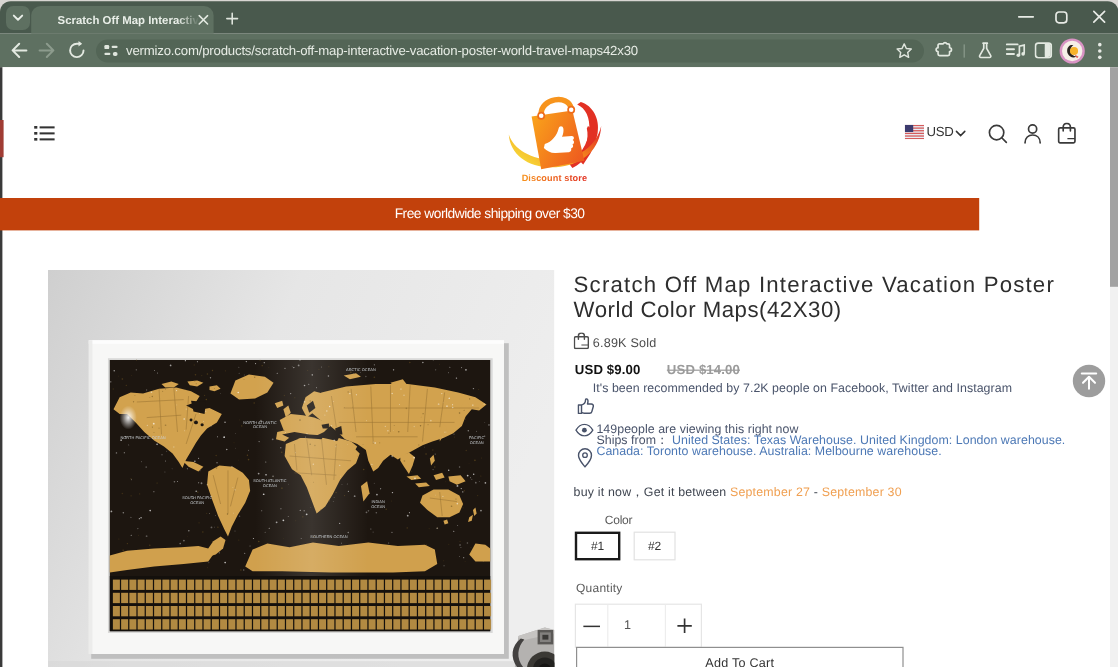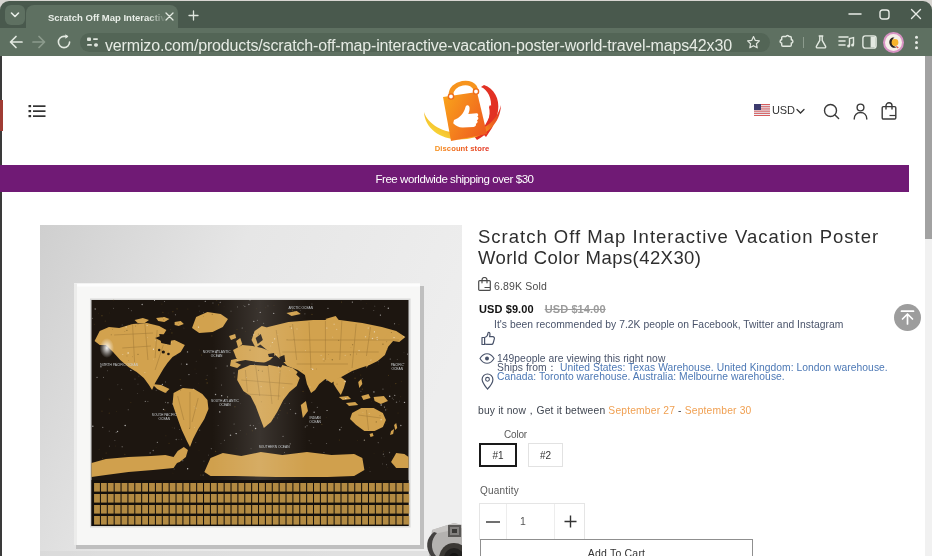--- a/index.html
+++ b/index.html
@@ -16,30 +16,30 @@
 .tsbtn { position:absolute; left:5px; top:5px; width:20px; height:20px; border-radius:6px; background:#5e7061; }
 #activetab { position:absolute; left:26px; top:5px; width:152px; height:23px; background:#5e7061;
   border-radius:8px 8px 0 0; }
 #tabtitle { position:absolute; left:22px; top:7px; width:118px; font-size:9.5px; font-weight:bold;
   color:#e9eee8; white-space:nowrap; overflow:hidden;
   -webkit-mask-image:linear-gradient(90deg,#000 85%,transparent 100%);
   mask-image:linear-gradient(90deg,#000 85%,transparent 100%); }
 
 
 #pageheader { position:absolute; left:2px; top:56px; width:923px; height:109px; background:#fff; }
-#banner { position:absolute; left:0; top:165px; width:909px; height:27px; background:#701a75;
+#banner { position:absolute; left:0; top:165px; width:816px; height:27px; background:#c2410c;
   color:#fff; font-size:11.5px; text-align:center; line-height:28px; letter-spacing:-.43px; }
 #usd { position:absolute; left:772px; top:104px; height:20px; color:#333; font-size:11px; letter-spacing:-.2px; }
 
 
 .tline { position:absolute; left:478px; color:#2e2e2e; font-size:18.5px; line-height:21px; white-space:nowrap; }
 .srow { position:absolute; color:#49536a; font-size:10.3px; letter-spacing:.05px; white-space:nowrap; line-height:13px; }
 #sold { position:absolute; left:494px; top:280px; color:#4c4c4c; font-size:10.5px; letter-spacing:.16px; line-height:13px; }
 #price { position:absolute; left:479px; top:304px; font-size:11px; color:#111; font-weight:bold; letter-spacing:.1px; line-height:11px;}
-#price .old { color:#9b9b9b; font-weight:bold; text-decoration:line-through; margin-left:11px; }
+#price .old { color:#9b9b9b; font-weight:bold; text-decoration:line-through; margin-left:22px; }
 .blue { color:#4c78b5; }
 .orange-t { color:#f0a052; }
 
 .cbtn { position:absolute; width:38px; height:24px; background:#fff; text-align:center;
   line-height:21px; font-size:10px; color:#333; }
 #c1 { left:479px; top:443px; border:2px solid #1a1a1a; }
 #c2 { left:528px; top:443px; width:35px; border:1px solid #e2e2e2; line-height:23px; }
 
 #qty { position:absolute; left:479px; top:503px; width:106px; height:37px; border:1px solid #e5e5e5; }
 
@@ -102,21 +102,21 @@
       <path d="M9.4 0.2 L12.4 2.5 L9.4 4.8 Z" fill="#e3e9e1"></path>
     </svg>
 
     <div class="abs" style="left:80px;top:33px;width:690px;height:19px;border-radius:9.5px;background:#536556"></div>
     <svg class="abs" style="left:86px;top:36px" width="13" height="13" viewBox="0 0 13 13">
       <rect x="1" y="1.5" width="4" height="3.4" rx="1" fill="#dfe5dd"></rect>
       <rect x="7" y="2.2" width="5" height="1.8" rx="0.9" fill="#dfe5dd"></rect>
       <rect x="1" y="8" width="5" height="1.8" rx="0.9" fill="#dfe5dd"></rect>
       <rect x="8" y="7.3" width="4" height="3.4" rx="1.7" fill="#dfe5dd"></rect>
     </svg>
-    <div class="abs" style="left:105px;top:37px;font-size:16px;letter-spacing:-0.16px;color:#e6ebe4;white-space:nowrap">vermizo.com/products/scratch-off-map-interactive-vacation-poster-world-travel-maps42x30</div>
+    <div class="abs" style="left:105px;top:37px;font-size:11px;letter-spacing:-0.16px;color:#e6ebe4;white-space:nowrap">vermizo.com/products/scratch-off-map-interactive-vacation-poster-world-travel-maps42x30</div>
 
     <svg class="abs" style="left:746px;top:35px" width="15" height="15" viewBox="0 0 15 15">
       <path d="M7.5 1.6 L9.3 5.4 L13.4 5.9 L10.4 8.7 L11.2 12.8 L7.5 10.7 L3.8 12.8 L4.6 8.7 L1.6 5.9 L5.7 5.4 Z" stroke="#dfe5dd" stroke-width="1.2" fill="none" stroke-linejoin="round"></path>
     </svg>
 
     <svg class="abs" style="left:779px;top:34px" width="16" height="16" viewBox="0 0 16 16">
       <path d="M6 2.5 h1 a1.6 1.6 0 0 1 3 0 h1 a1.3 1.3 0 0 1 1.3 1.3 v2 a1.6 1.6 0 0 1 0 3.2 v2 a1.3 1.3 0 0 1 -1.3 1.3 h-7 a1.3 1.3 0 0 1 -1.3 -1.3 v-2 a1.6 1.6 0 0 1 0 -3.2 v-2 A1.3 1.3 0 0 1 4.2 2.5 Z" stroke="#e3e9e1" stroke-width="1.4" fill="none" stroke-linejoin="round"></path>
     </svg>
     <div class="abs" style="left:803px;top:37px;width:1px;height:11px;background:#8c9b8d"></div>
 

